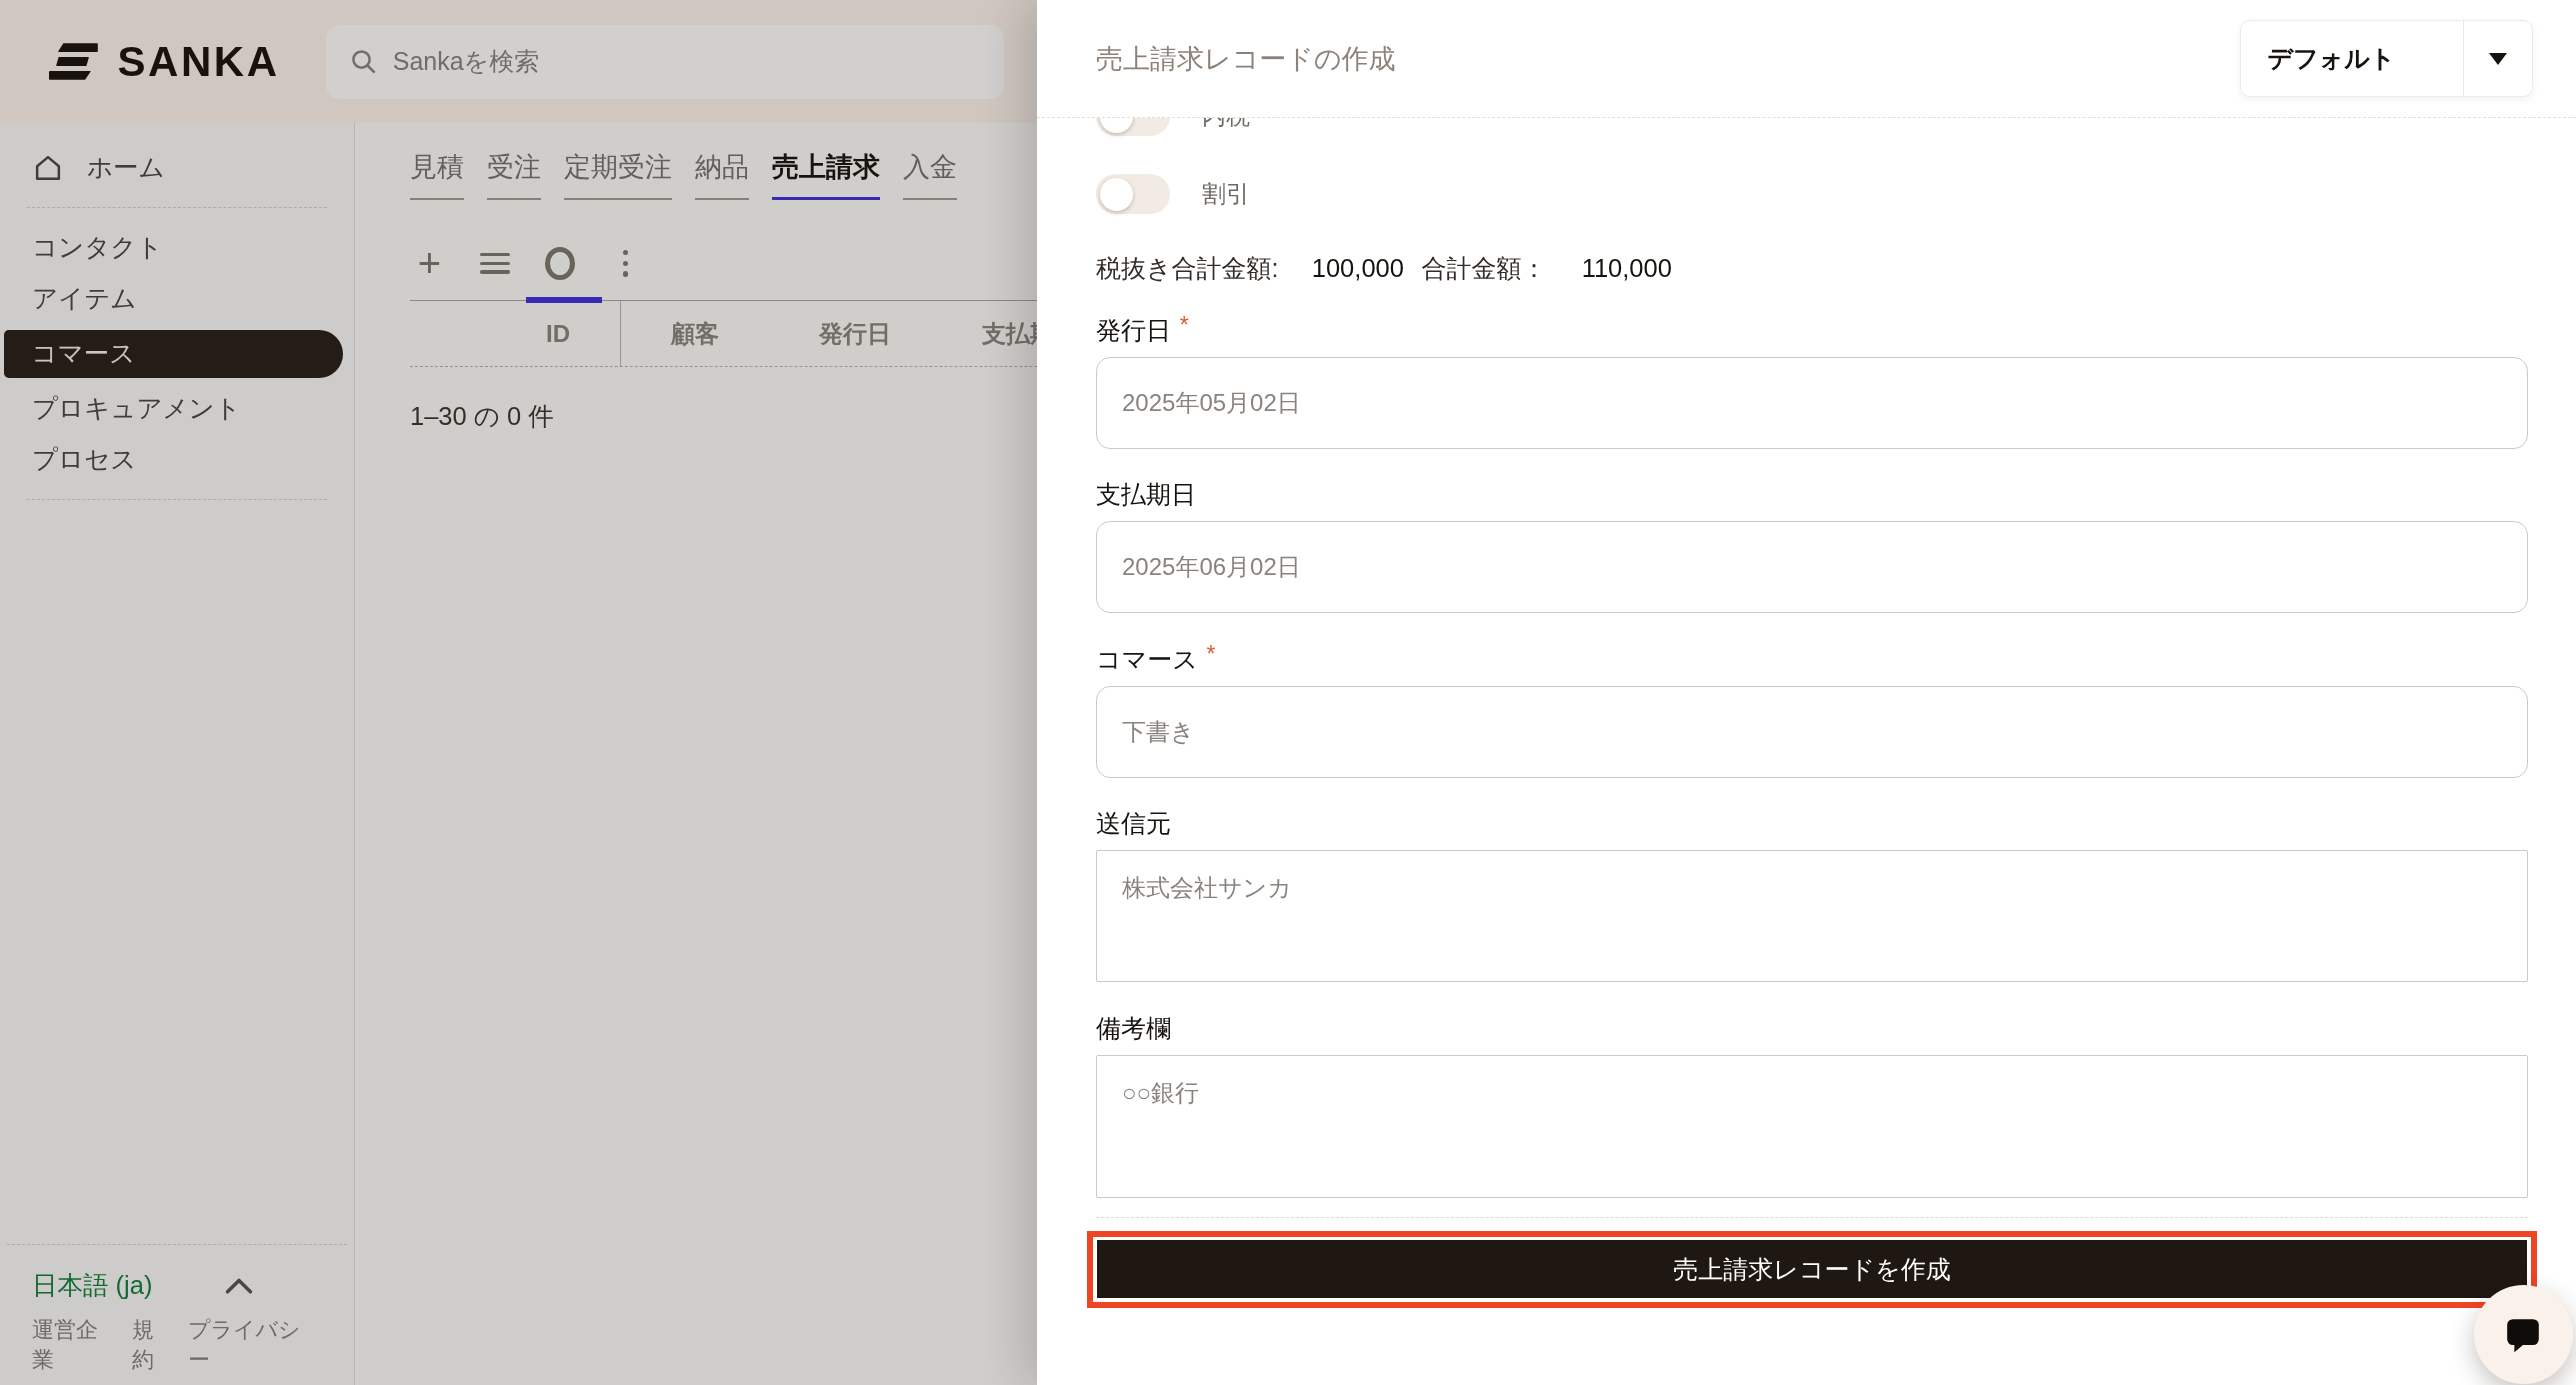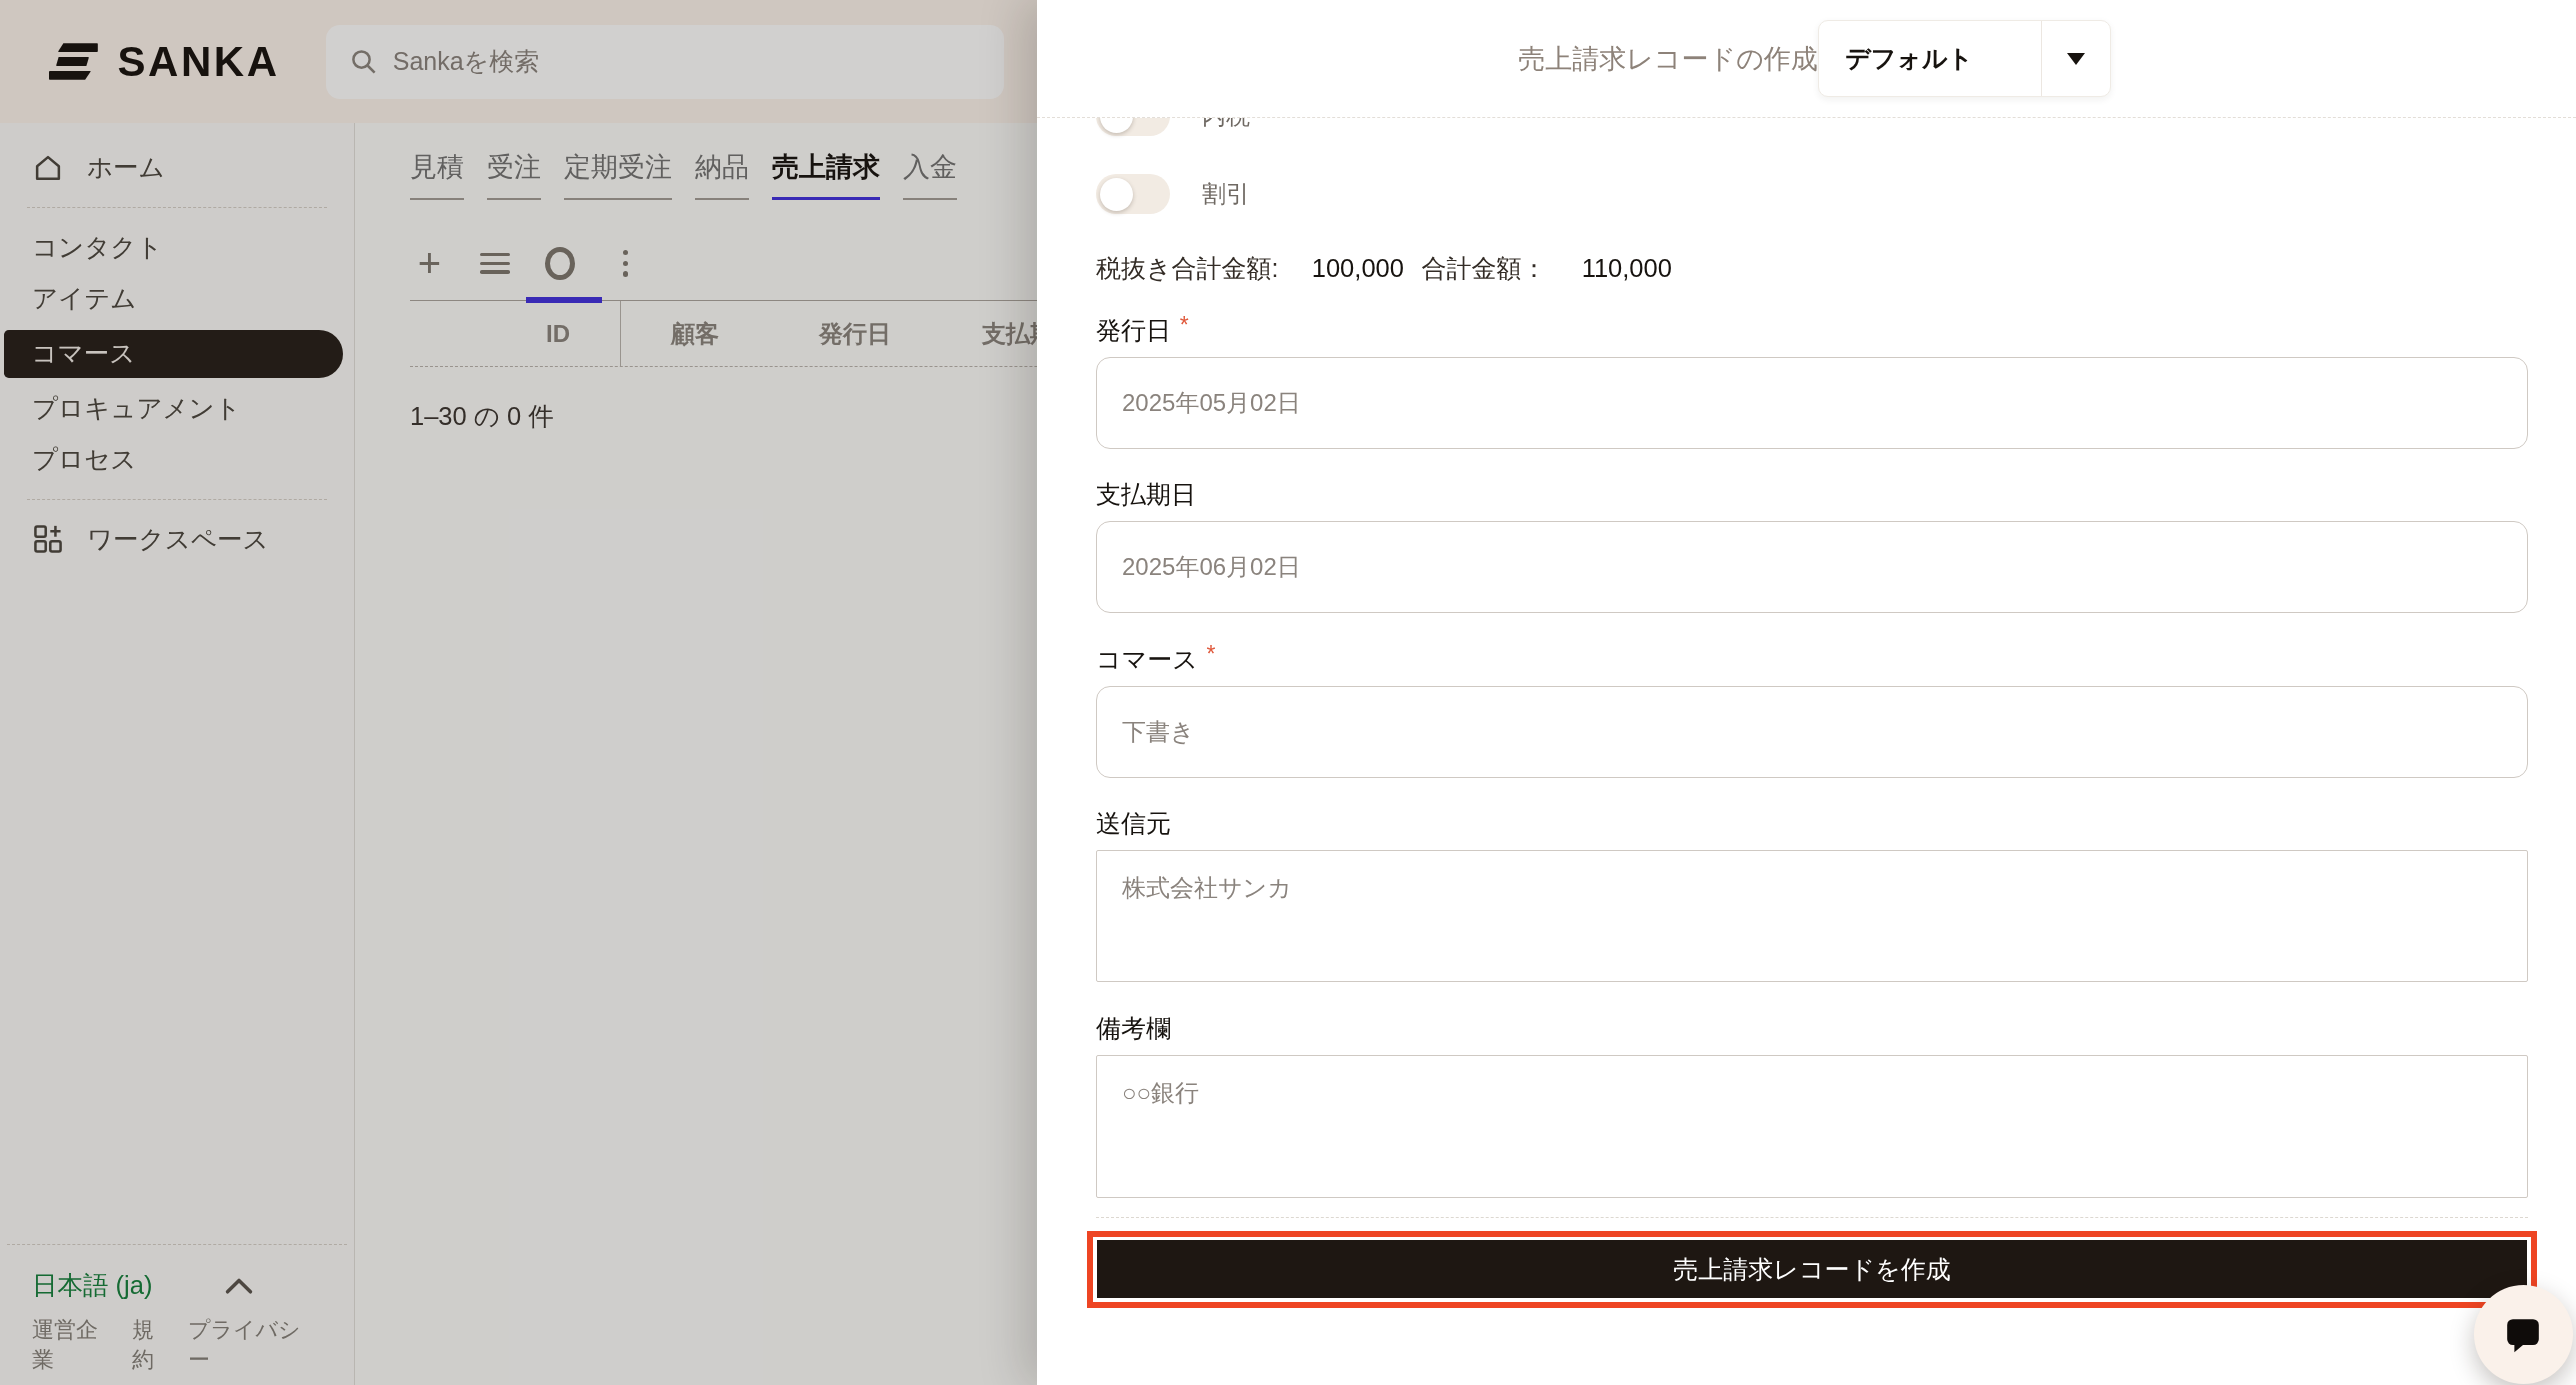--- a/index.html
+++ b/index.html
@@ -60,21 +60,21 @@
   .th.c-customer { width:198px; padding-left:50px; }
   .th.c-issue { width:163px; }
   .th.c-due { flex:1; }
   .count-text { margin-top:32px; font-size:25.5px; color:#3B3530; }
 
   
   .backdrop { position:absolute; inset:0; background:rgba(25,20,14,0.2); z-index:5; }
 
   
   .drawer { position:absolute; top:0; right:0; width:1539px; height:1386px; background:#FFFFFF; z-index:10; box-shadow:-12.3px 0 44px rgba(20,15,10,0.18); }
-  .drawer-header { height:118px; display:flex; align-items:center; justify-content:center; padding:0 43px 0 59px; border-bottom:1.8px dashed #E3DED8; }
+  .drawer-header { height:118px; display:flex; align-items:center; justify-content:space-between; padding:0 43px 0 59px; border-bottom:1.8px dashed #E3DED8; }
   .drawer-title { font-size:27px; color:#8D8279; font-weight:500; }
   .template-select { display:flex; align-items:stretch; width:293px; height:77px; background:#fff; border:1.8px solid #EFEBE5; border-radius:10px; box-shadow:0 2.6px 7px rgba(40,30,20,0.06); cursor:pointer; overflow:hidden; }
   .template-value { flex:1; display:flex; align-items:center; padding-left:26.4px; font-size:25px; font-weight:700; color:#17130F; }
   .template-caret-box { width:69px; border-left:1.8px solid #ECE7E1; display:flex; align-items:center; justify-content:center; }
   .caret-down { width:0; height:0; border-left:9.7px solid transparent; border-right:9.7px solid transparent; border-top:12.3px solid #17130F; }
 
   .drawer-body { position:absolute; top:118px; left:0; right:0; bottom:0; overflow:hidden; }
   .form-scroll { padding:0 48px 8px 59px; }
 
   .toggle-row { display:flex; align-items:center; gap:32px; height:46px; }
@@ -145,30 +145,20 @@
         <div class="nav-item selected">
           <span class="nav-label">コマース</span>
         </div>
         <div class="nav-item">
           <span class="nav-label">プロキュアメント</span>
         </div>
         <div class="nav-item">
           <span class="nav-label">プロセス</span>
         </div>
         <div class="nav-divider"></div>
-        <div class="nav-item">
-          <svg width="32" height="32" viewBox="0 0 28 28" fill="none" stroke="#4B463F" stroke-width="2.2" stroke-linejoin="round">
-            <rect x="3" y="3" width="9" height="9" rx="1.5"></rect>
-            <rect x="3" y="16" width="9" height="9" rx="1.5"></rect>
-            <rect x="16" y="16" width="9" height="9" rx="1.5"></rect>
-            <line x1="20.5" y1="2.5" x2="20.5" y2="12"></line>
-            <line x1="16" y1="7.2" x2="25" y2="7.2"></line>
-          </svg>
-          <span class="nav-label">ワークスペース</span>
-        </div>
       </nav>
       <div class="sidebar-footer">
         <div class="footer-divider"></div>
         <div class="lang-row">
           <span>日本語 (ja)</span>
           <svg width="30" height="19.4" viewBox="0 0 34 22" fill="none" stroke="#5A544E" stroke-width="4" stroke-linecap="round" stroke-linejoin="round">
             <polyline points="4,18 17,5 30,18"></polyline>
           </svg>
         </div>
         <div class="footer-links">

